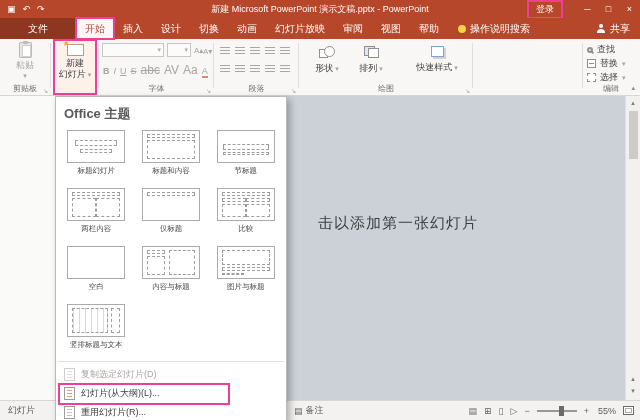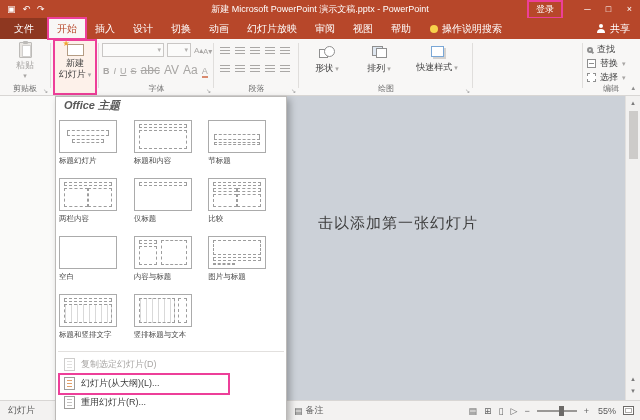--- a/index.html
+++ b/index.html
@@ -11,21 +11,21 @@
   .titlebar { position:absolute; top:0; left:0; right:0; height:18px; background:#b7472a; display:flex; align-items:center; color:#fff; z-index:5; }
   .qat { display:flex; gap:7px; padding-left:7px; font-size:9px; z-index:2; }
   .tb-title { position:absolute; left:0; right:0; text-align:center; font-size:9px; }
   .tb-right { margin-left:auto; display:flex; align-items:center; height:100%; z-index:2; }
   .signin { font-size:9px; padding:1px 7px; outline:2px solid #ed3f99; margin-right:16px; }
   .winbtn { width:21px; height:18px; display:flex; align-items:center; justify-content:center; font-size:9px; }
 
   
   .tabrow { position:absolute; top:18px; left:0; right:0; height:21px; background:#b7472a; display:flex; align-items:stretch; color:#fff; z-index:5; }
   .tab { padding:0 9px; display:flex; align-items:center; font-size:10px; white-space:nowrap; }
-  .file-tab { background:rgba(0,0,0,.22); padding:0 14px; }
+  .file-tab { background:rgba(0,0,0,.22); padding:0 28px; }
   .tab.active { background:#f8f7f6; color:#b7472a; }
   .tab.annotated { outline:2px solid #ed3f99; outline-offset:-1px; z-index:3; }
   .tellme { display:flex; align-items:center; gap:4px; padding:0 10px; font-size:10px; }
   .bulb { width:8px; height:8px; border-radius:50%; background:#f7d14b; }
   .share { margin-left:auto; display:flex; align-items:center; gap:4px; padding:0 10px; font-size:10px; }
   .person { position:relative; width:10px; height:9px; }
   .person::before { content:""; position:absolute; top:0; left:3px; width:4px; height:4px; border-radius:50%; background:#fff; }
   .person::after { content:""; position:absolute; bottom:0; left:1px; width:8px; height:4px; border-radius:4px 4px 0 0; background:#fff; }
 
   
@@ -61,21 +61,21 @@
   .ft-s,.ft-abc{text-decoration:line-through} .ft-abc,.ft-av,.ft-aa{font-size:12px}
   .ft-a{border-bottom:2px solid #d98a6e; line-height:1;}
 
   .g-para { left:215px; width:83px; }
   .prow { position:absolute; left:5px; display:flex; gap:5px; }
   .prow.r1 { top:8px; } .prow.r2 { top:26px; }
   .pgi { width:10px; height:8px; background:repeating-linear-gradient(to bottom,#aaa8a6 0 1px,transparent 1px 3px); }
 
   .g-draw { left:300px; width:172px; }
   .draw-btn { position:absolute; top:7px; display:flex; flex-direction:column; align-items:center; gap:4px; font-size:9px; color:#3f3f3f; }
-  .db-shapes { left:4px; width:46px; } .db-arrange { left:56px; width:46px; } .db-qs { left:106px; width:62px; }
+  .db-shapes { left:4px; width:46px; } .db-arrange { left:48px; width:46px; } .db-qs { left:106px; width:62px; }
   .db-label { display:flex; align-items:center; gap:2px; }
   .shapes-icon { position:relative; width:16px; height:12px; }
   .shapes-icon::before { content:""; position:absolute; left:0; top:3px; width:7px; height:7px; border:1px solid #8f8f8f; background:#fff; }
   .shapes-icon::after { content:""; position:absolute; right:0; top:0; width:9px; height:9px; border:1px solid #8f8f8f; border-radius:50%; background:#fff; }
   .arrange-icon { position:relative; width:15px; height:12px; }
   .arrange-icon::before { content:""; position:absolute; left:0; top:0; width:9px; height:8px; border:1px solid #8f8f8f; background:#dfe7f0; }
   .arrange-icon::after { content:""; position:absolute; right:0; bottom:0; width:9px; height:8px; border:1px solid #8f8f8f; background:#fff; }
   .qstyle-icon { width:13px; height:11px; border:1px solid #7aa7d6; background:#fff; box-shadow:2px 2px 0 #d4d2d0; }
 
   .g-edit { left:584px; width:54px; }
@@ -104,23 +104,23 @@
   .sb-right { margin-left:auto; display:flex; align-items:center; gap:7px; padding-right:6px; }
   .sb-icon { font-size:9px; color:#666; }
   .zoom-track { position:relative; width:40px; height:2px; background:#9a9896; display:inline-block; }
   .zoom-thumb { position:absolute; left:55%; top:-4px; width:5px; height:10px; background:#6c6a68; }
   .zoom-pct { min-width:20px; text-align:right; }
   .fit-icon { position:relative; width:11px; height:9px; border:1px solid #6c6a68; background:#fff; }
   .fit-icon::after { content:""; position:absolute; inset:1px; border:1px solid #b0aeac; }
 
   
   .slide-menu { position:absolute; left:55px; top:96px; width:232px; height:326px; background:#fff; border:1px solid #bcbab8; box-shadow:3px 3px 7px rgba(0,0,0,.28); z-index:20; overflow:hidden; }
-  .menu-header { padding:1px 8px 2px; font-size:11px; font-weight:bold; color:#595959;font-style:italic; }
+  .menu-header { padding:8px 8px 2px; font-size:13px; font-weight:bold; color:#595959; }
   .layout-grid { display:grid; grid-template-columns:repeat(3,1fr); padding:0 3px; }
-  .cell { height:58px; display:flex; flex-direction:column; padding-top:5px; gap:3px; }
+  .cell { height:58px; display:flex; flex-direction:column; align-items:center; padding-top:5px; gap:3px; }
   .lthumb { position:relative; width:58px; height:33px; border:1px solid #ababab; background:#fff; }
   .ph { position:absolute; border:1px dashed #9d9d9d; font-style:normal; }
   .cell-label { font-size:7.5px; color:#464646; white-space:nowrap; }
   .t1 .a{left:7px;right:7px;top:9px;height:6px} .t1 .b{left:12px;right:12px;top:18px;height:4px}
   .t2 .a{left:4px;right:4px;top:3px;height:4px} .t2 .b{left:4px;right:4px;top:9px;bottom:3px}
   .t3 .a{left:5px;right:5px;top:13px;height:6px} .t3 .b{left:5px;right:5px;top:21px;height:3px}
   .t4 .a{left:4px;right:4px;top:3px;height:4px} .t4 .b{left:4px;top:9px;bottom:3px;width:24px} .t4 .c{right:4px;top:9px;bottom:3px;width:24px}
   .t5 .a{left:4px;right:4px;top:3px;height:4px} .t5 .b{left:4px;top:9px;width:24px;height:4px} .t5 .c{right:4px;top:9px;width:24px;height:4px} .t5 .d{left:4px;top:15px;bottom:3px;width:24px} .t5 .e{right:4px;top:15px;bottom:3px;width:24px}
   .t6 .a{left:4px;right:4px;top:3px;height:4px}
   .t8 .a{left:4px;top:3px;width:18px;height:4px} .t8 .b{left:4px;top:9px;width:18px;bottom:3px} .t8 .c{left:26px;right:4px;top:3px;bottom:3px}
@@ -387,27 +387,20 @@
       </div>
       <div class="cell">
         <div class="lthumb t9">
             <i class="ph a"></i>
             <i class="ph b"></i>
             <i class="ph c"></i>
           </div>
         <div class="cell-label">图片与标题</div>
       </div>
       <div class="cell">
-        <div class="lthumb t10">
-            <i class="ph a"></i>
-            <i class="ph b"></i>
-          </div>
-        <div class="cell-label">标题和竖排文字</div>
-      </div>
-      <div class="cell">
         <div class="lthumb t11">
             <i class="ph a"></i>
             <i class="ph b"></i>
           </div>
         <div class="cell-label">竖排标题与文本</div>
       </div>
     </div>
     <div class="menu-sep"></div>
     <div class="menu-item disabled">
       <span class="mi-icon"></span>

